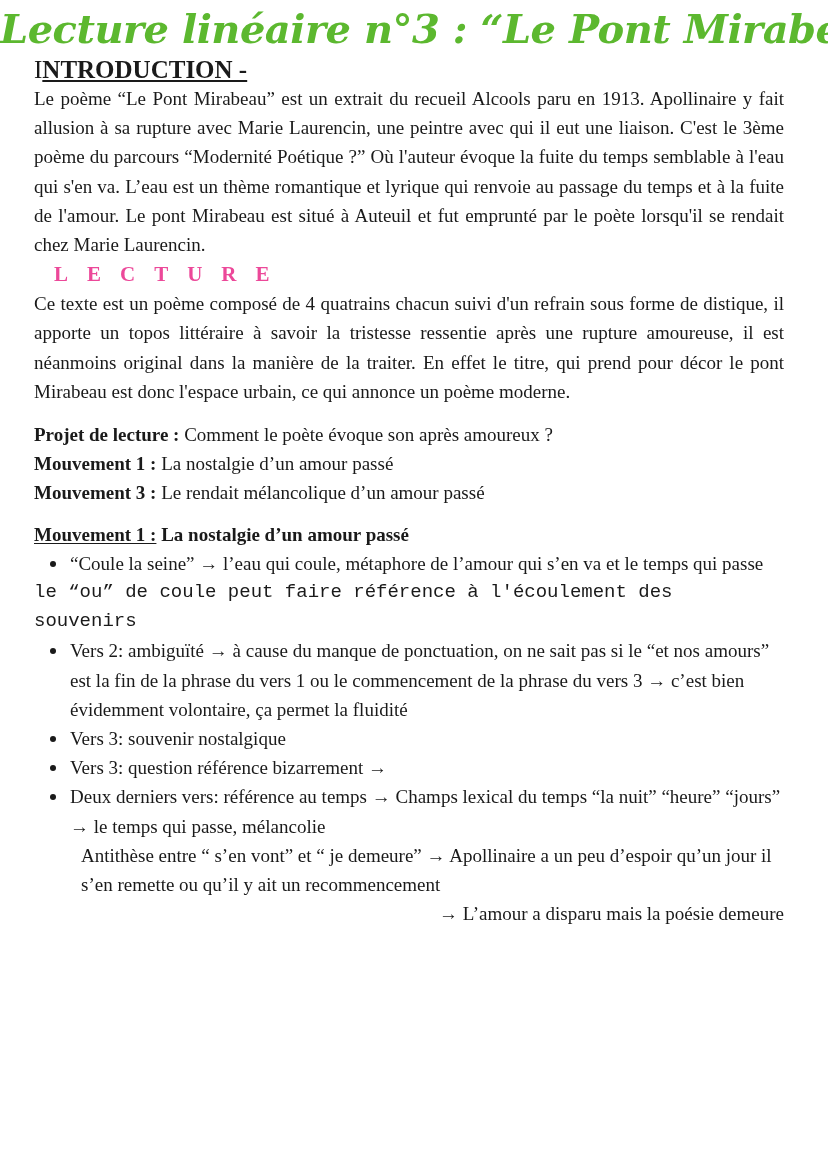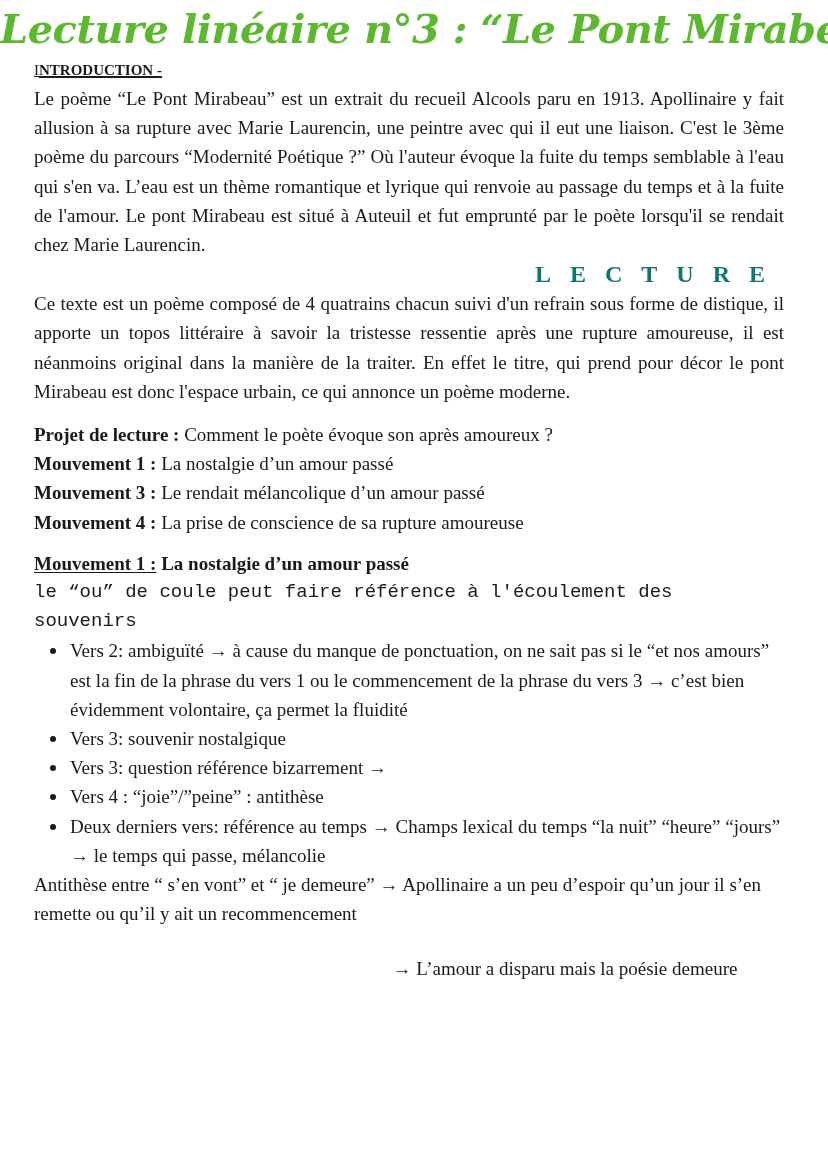--- a/index.html
+++ b/index.html
@@ -38,41 +38,40 @@
     .content {
       position: absolute;
       left: 34px;
       top: 56px;
       width: 750px;
       font-size: 19px;
       line-height: 29.2px;
     }
     .heading-intro {
       font-weight: bold;
-      font-size: 15px;
+      font-size: 25px;
       line-height: 28px;
-      text-decoration: underline;
     }
     .heading-intro .first {
       font-weight: normal;
     }
     .heading-intro .rest {
       text-decoration: underline;
       text-underline-offset: 2px;
     }
     p {
       margin: 0;
       text-align: justify;
     }
     .lecture-heading {
-      text-align: right;
-      color: #0f766e;
+      text-align: left;
+      color: #ec4899;
       font-weight: bold;
       letter-spacing: 19px;
-      font-size: 24px;
+      font-size: 21px;
       line-height: 30px;
       padding-left: 20px;
     }
     .gap {
       height: 14px;
     }
     .line b {
       font-weight: bold;
     }
     .mvt-heading {
@@ -99,22 +98,21 @@
       position: absolute;
       left: -20px;
       top: 12px;
       width: 6px;
       height: 6px;
       border-radius: 50%;
       background: #1a1a1a;
     }
     .right-line {
       padding-left: 312px;
-      text-align: center;
-      margin-top: 26px;
+      text-align: right;
     }
   </style>
 </head>
 <body>
 
 <div class="page">
 
   <div class="title">Lecture linéaire n°3 : “Le Pont Mirabeau”</div>
 
   <div class="content">
@@ -125,32 +123,33 @@
 
     <div class="lecture-heading">LECTURE</div>
 
     <p>Ce texte est un poème composé de 4 quatrains chacun suivi d'un refrain sous forme de distique, il apporte un topos littéraire à savoir la tristesse ressentie après une rupture amoureuse, il est néanmoins original dans la manière de la traiter. En effet le titre, qui prend pour décor le pont Mirabeau est donc l'espace urbain, ce qui annonce un poème moderne.</p>
 
     <div class="gap"></div>
 
     <div class="line"><b>Projet de lecture :</b><span> Comment le poète évoque son après amoureux ?</span></div>
     <div class="line"><b>Mouvement 1 :</b><span> La nostalgie d’un amour passé</span></div>
     <div class="line"><b>Mouvement 3 :</b><span> Le rendait mélancolique d’un amour passé</span></div>
-    <div class="line"><b>Mouvement 4 :</b><span> La prise de conscience de sa rupture amoureuse</span></div>
 
     <div class="mvt-heading"><span class="u"><b>Mouvement 1 :</b></span><span> La nostalgie d’un amour passé</span></div>
 
+    <ul>
+      <li> “Coule la seine” → l’eau qui coule, métaphore de l’amour qui s’en va et le temps qui passe</li>
+    </ul>
 
     <p style="text-align:left;font-family:Liberation Mono, monospace;">le “ou” de coule peut faire référence à l'écoulement des souvenirs</p>
 
     <ul>
       <li>Vers 2: ambiguïté → à cause du manque de ponctuation, on ne sait pas si le “et nos amours” est la fin de la phrase du vers 1 ou le commencement de la phrase du vers 3 → c’est bien évidemment volontaire, ça permet la fluidité</li>
       <li>Vers 3: souvenir nostalgique</li>
       <li>Vers 3: question référence bizarrement →</li>
-      <li>Vers 4 : “joie”/”peine” : antithèse</li>
       <li>Deux derniers vers: référence au temps → Champs lexical du temps “la nuit” “heure” “jours” → le temps qui passe, mélancolie</li>
     </ul>
 
-    <p style="text-align:left;">Antithèse entre “ s’en vont” et “ je demeure” → Apollinaire a un peu d’espoir qu’un jour il s’en remette ou qu’il y ait un recommencement</p>
+    <p style="text-align:left;margin-left:47px;">Antithèse entre “ s’en vont” et “ je demeure” → Apollinaire a un peu d’espoir qu’un jour il s’en remette ou qu’il y ait un recommencement</p>
     <div class="right-line">→ L’amour a disparu mais la poésie demeure</div>
 
   </div>
 </div>
 
 </body></html>

